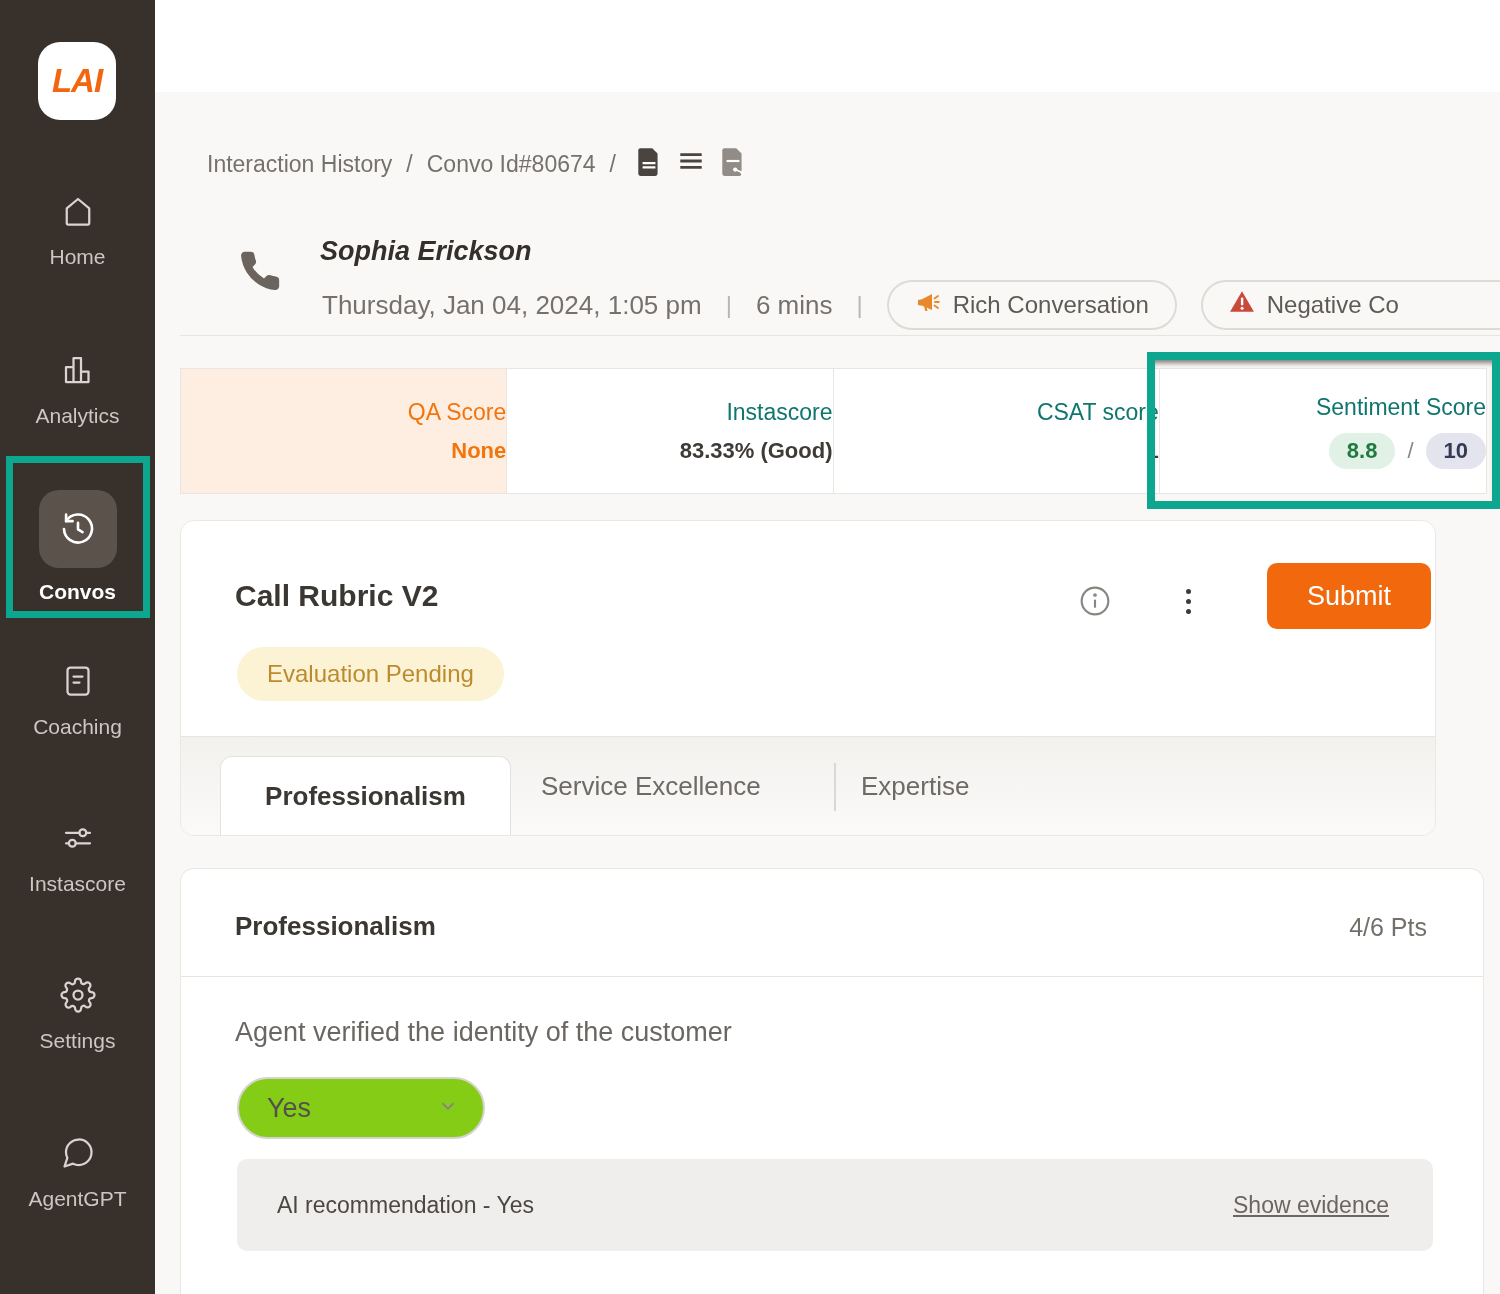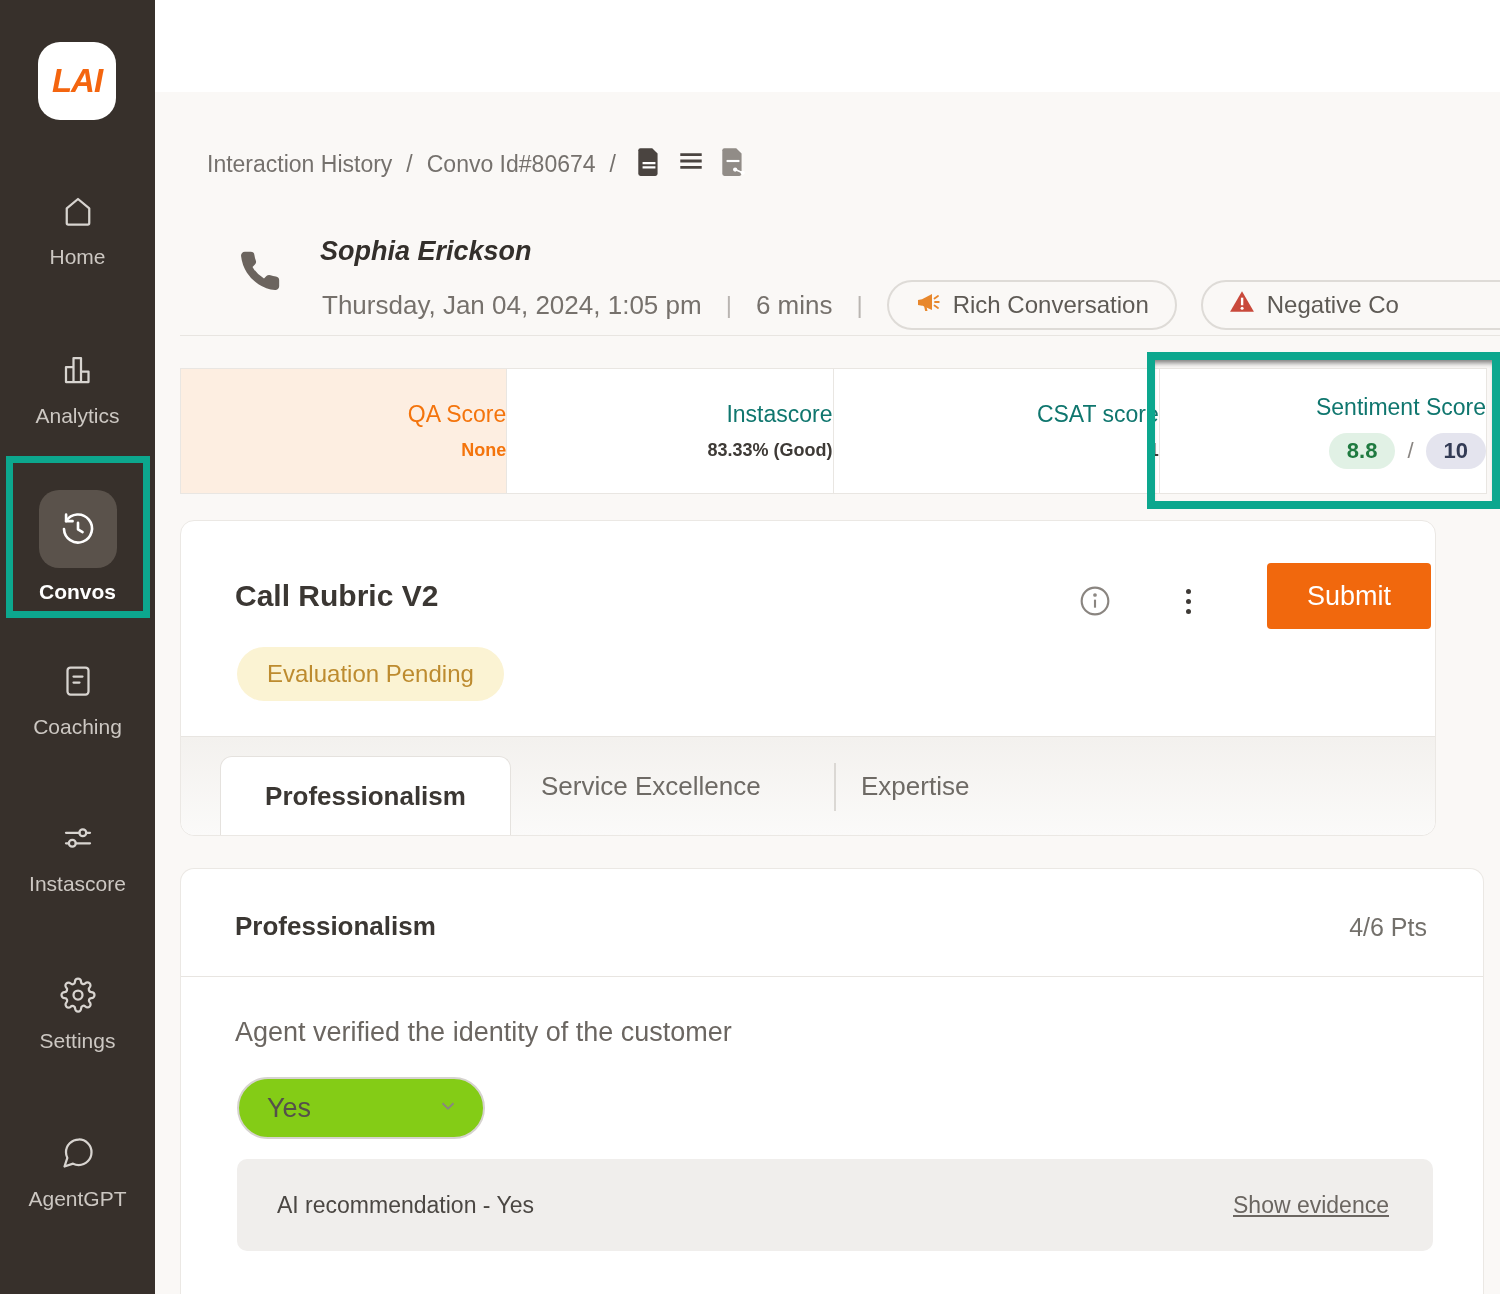--- a/index.html
+++ b/index.html
@@ -56,41 +56,41 @@
 
   
   .score-row { position:absolute; left:25px; top:368px; width:1307px; height:126px;
     background:#fff; border:1px solid #e9e6e2; display:flex; }
   .score-cell { flex:1 1 25%; display:flex; flex-direction:column; align-items:flex-end;
     justify-content:center; gap:12px; border-right:1px solid #e9e6e2; cursor:pointer; }
   .score-cell:last-child { border-right:none; }
   .cell-qa { background:#fdeee1; }
   .score-label { font-size:23px; color:#0f766e; }
   .cell-qa .score-label, .cell-qa .score-value { color:#f4740c; }
-  .score-value { font-size:18px; font-weight:700; color:#3e3a36; }
+  .score-value { font-size:22px; font-weight:700; color:#3e3a36; }
   .sent-line { display:flex; align-items:center; gap:12px; }
   .pill { display:inline-block; border-radius:999px; padding:5px 18px;
     font-size:22px; font-weight:700; }
   .pill-green { background:#e1f1e5; color:#1f7a40; }
   .pill-gray { background:#e4e4ee; color:#333b55; }
   .sent-slash { color:#8a8683; font-size:22px; }
 
   
   .rubric-card { position:absolute; left:25px; top:520px; width:1256px; height:316px;
     background:#fff; border:1px solid #ebe8e4; border-radius:14px;padding-left:16px; }
   .rubric-title { position:absolute; left:54px; top:58px; font-size:30px;
     font-weight:700; color:#3b3733; }
   .info-btn { position:absolute; left:898px; top:64px; cursor:pointer; }
   .info-btn svg { width:32px; height:32px; stroke:#8a8580; fill:none; stroke-width:1.6; }
   .kebab-btn { position:absolute; left:992px; top:62px; width:30px; height:36px;
     display:flex; flex-direction:column; align-items:center; justify-content:center;
     gap:5px; cursor:pointer; }
   .kebab-btn i { width:5px; height:5px; border-radius:50%; background:#3e3a36; }
   .submit-btn { position:absolute; left:1086px; top:42px; width:164px; height:66px;
-    background:#f1680d; border:none; border-radius:4px; color:#fff; font-size:27px;
+    background:#f1680d; border:none; border-radius:10px; color:#fff; font-size:27px;
     font-family:"Liberation Sans",sans-serif; cursor:pointer; }
   .status-pill { position:absolute; left:56px; top:126px; display:inline-block;
     background:#fbf3d3; color:#bd8b2f; border-radius:999px; padding:13px 30px;
     font-size:24px; }
   .tab-strip { position:absolute; left:0; right:0; top:215px; bottom:0;
     background:linear-gradient(#f3f1ee, #fbfaf9); border-top:1px solid #e8e5e1;
     border-radius:0 0 14px 14px; }
   .tab-active { position:absolute; left:39px; top:19px; bottom:0; width:291px;
     background:#fff; border:1px solid #e5e2de; border-bottom:none;
     border-radius:12px 12px 0 0; display:flex; align-items:center;

